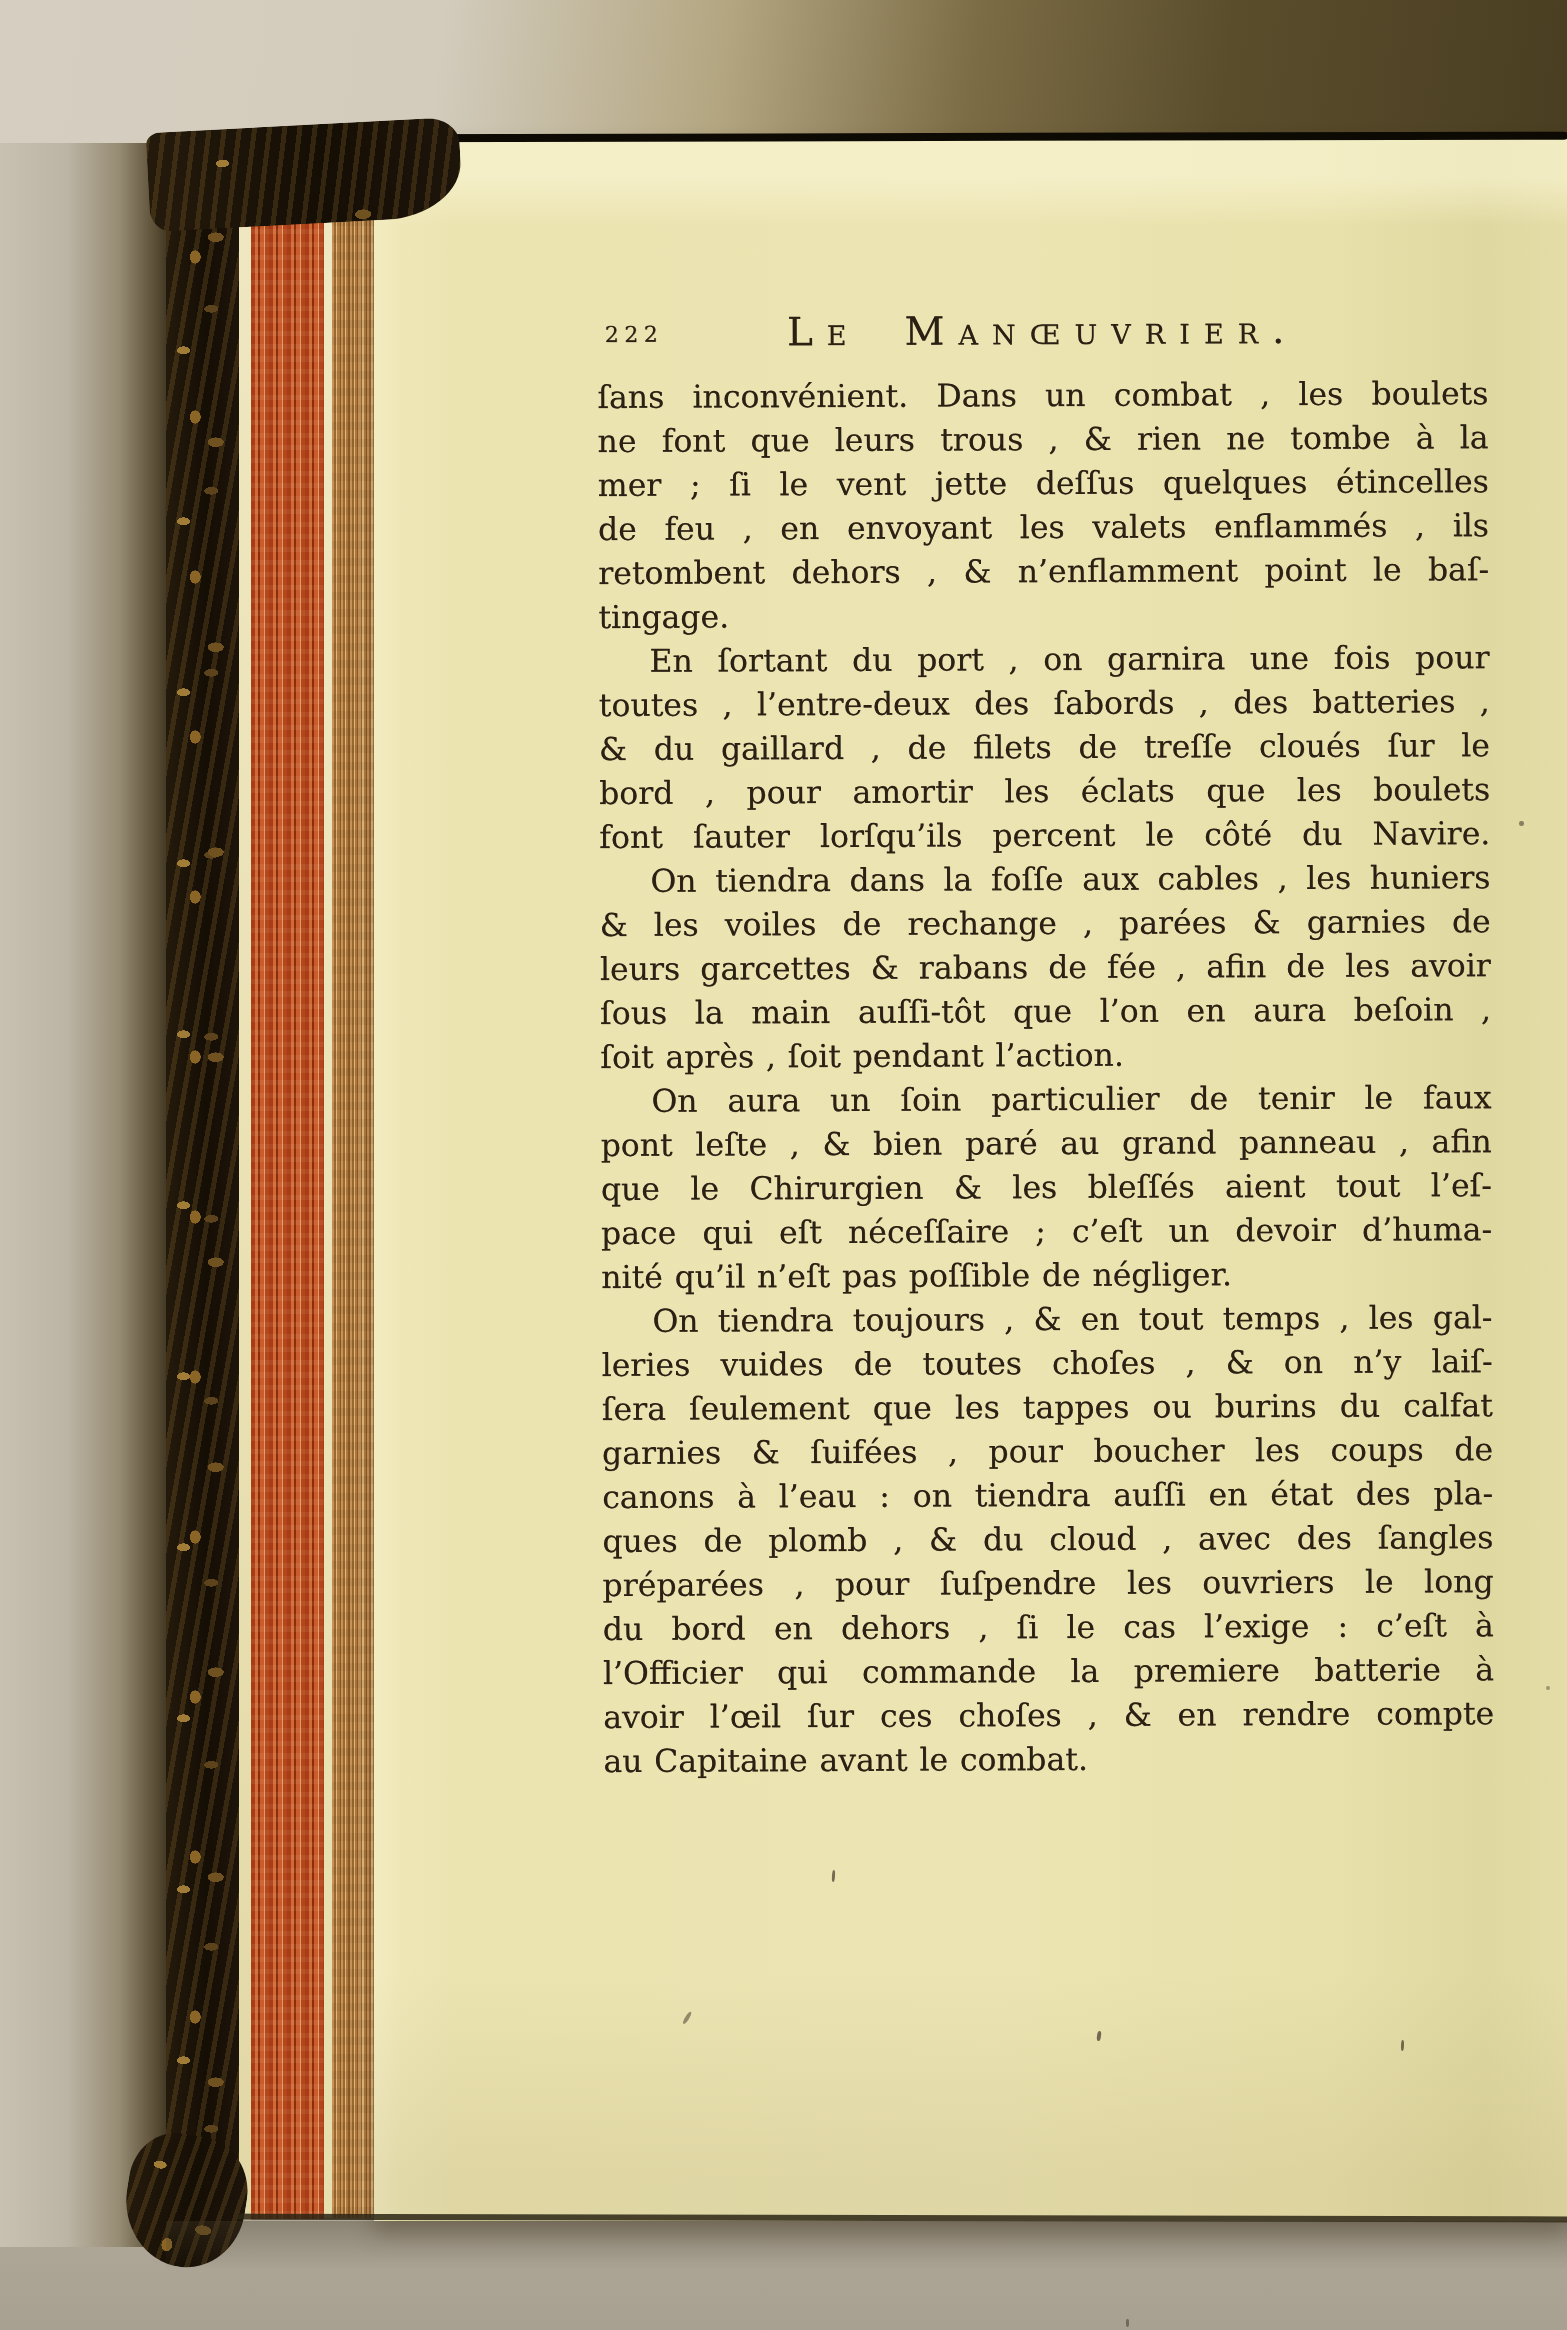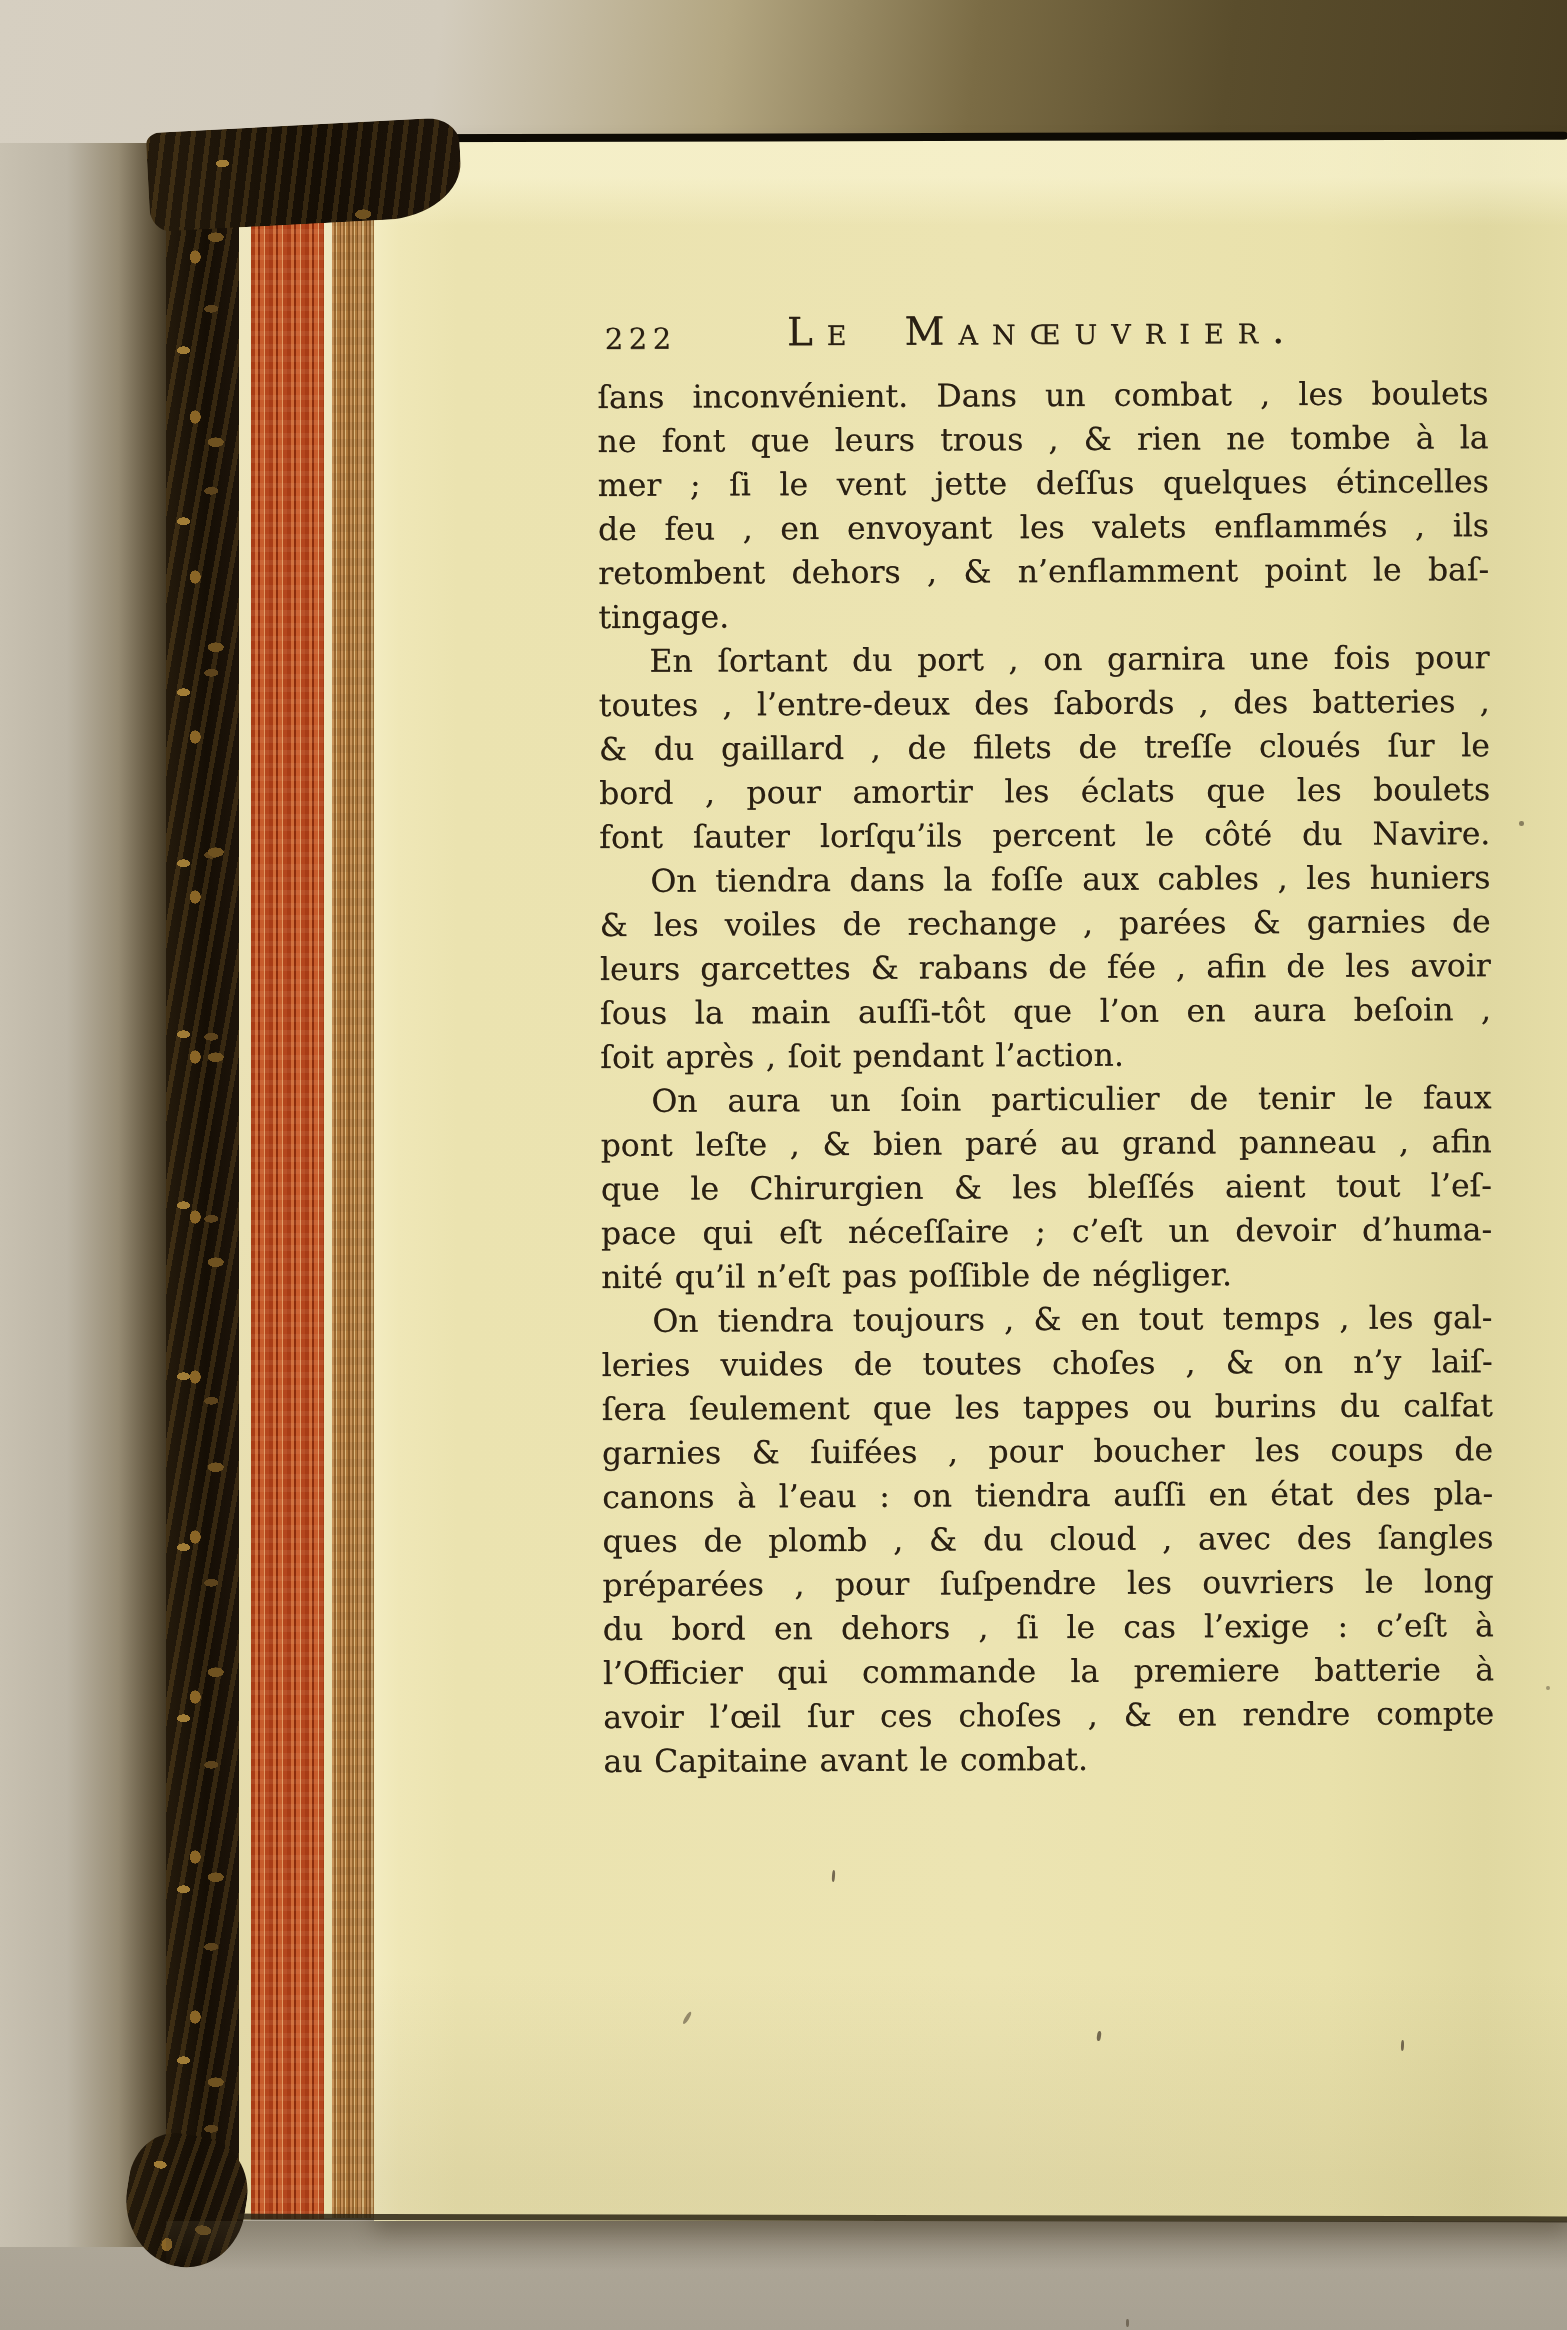--- a/index.html
+++ b/index.html
@@ -65,21 +65,21 @@
     border-radius:14.4px 33px 77px 20px/12px 25.4px 55px 23px;transform:rotate(-3deg);}
   .corner-bottom{position:absolute;left:126px;top:2135px;width:120px;height:132px;
     border-radius:40% 45% 50% 55%;transform:rotate(9deg);}
   .below-shadow{position:absolute;left:166px;top:2221px;right:0;height:50px;
     background:linear-gradient(180deg,rgba(70,60,40,.35),rgba(70,60,40,0));}
   
   .content{position:absolute;left:223px;top:171px;width:891px;
     transform:rotate(-.25deg);transform-origin:left top;
     color:var(--ink,#2a2013);}
   .page-header{position:relative;height:66px;}
-  .folio{position:absolute;left:7.7px;top:13.3px;font-size:29px;letter-spacing:5.5px;
+  .folio{position:absolute;left:7.7px;top:13.3px;font-size:22px;letter-spacing:5.5px;
     text-shadow:0.3px 0.3px 0.6px rgba(42,32,19,.55);}
   .running-title{display:block;text-align:center;padding-top:1.1px;
     font-variant-caps:small-caps;font-size:39px;letter-spacing:.36em;word-spacing:.45em;
     text-shadow:0.3px 0.3px 0.6px rgba(42,32,19,.6);}
   .body-text{font-size:31.5px;}
   .line{height:44px;line-height:44px;white-space:nowrap;
     text-shadow:0.2px 0.2px 0.5px rgba(42,32,19,.5);word-spacing:1.7px;}
   .line.just{white-space:normal;text-align:justify;text-align-last:justify;}
   .line.ind{text-indent:51px;}
   

